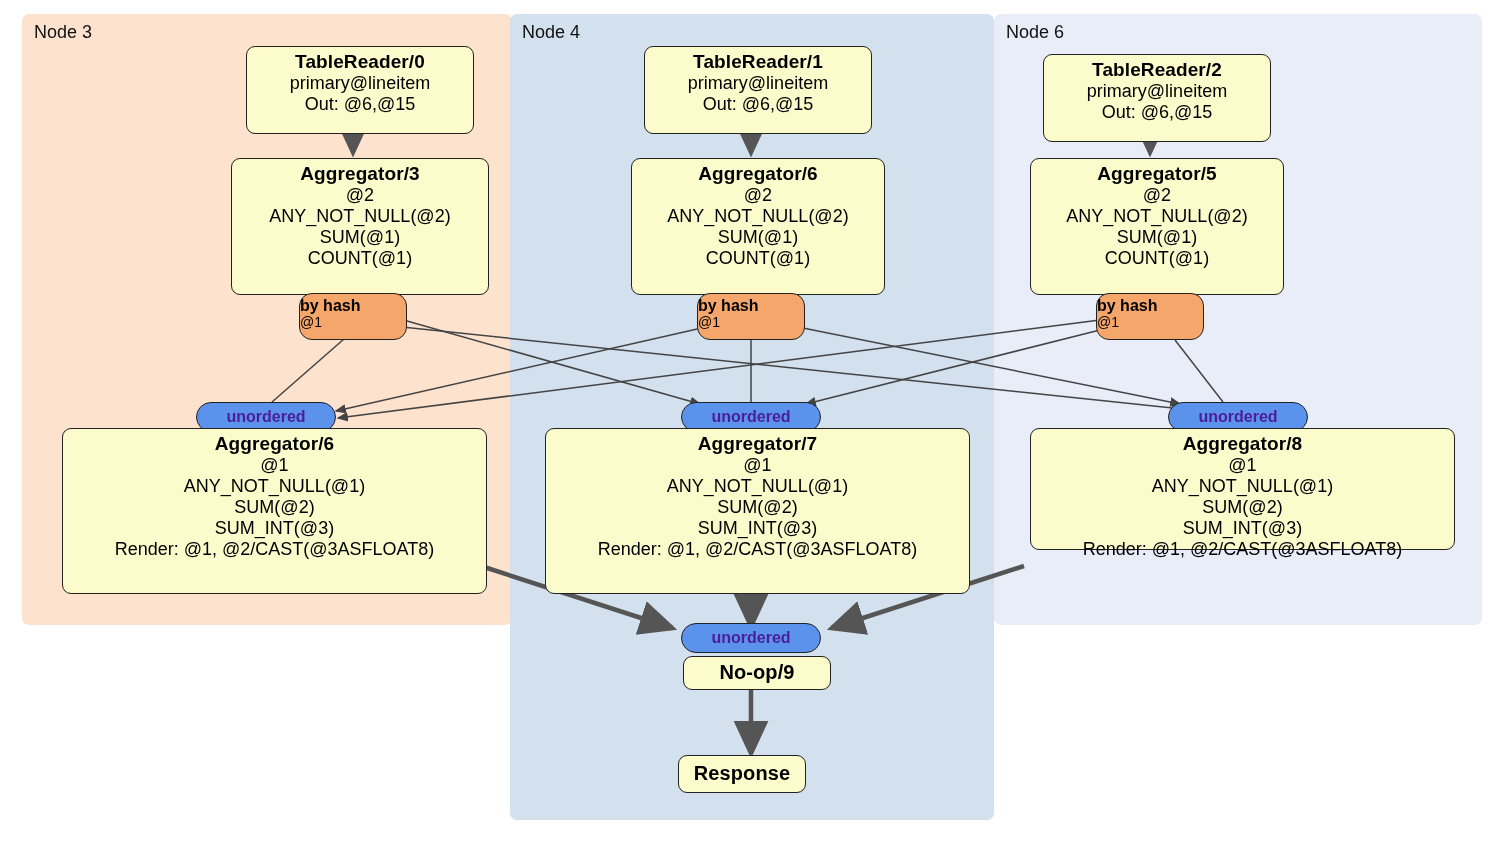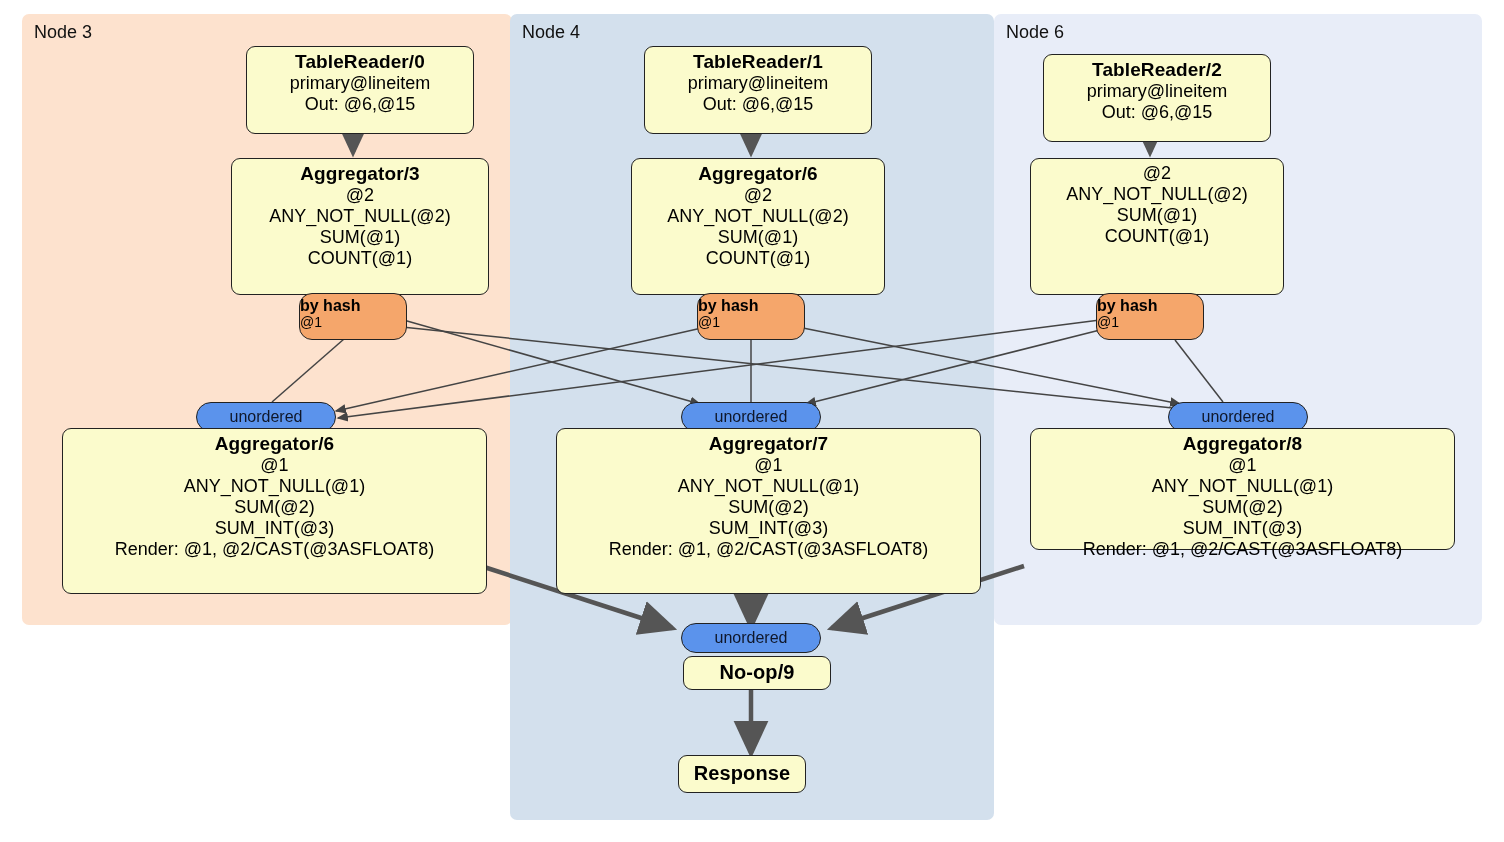--- a/index.html
+++ b/index.html
@@ -24,21 +24,21 @@
   .pill{
     position:absolute;border:1.5px solid #222;box-sizing:border-box;
     text-align:left;color:#000;line-height:1.1;
   }
   .pill-hash{background:#f5a66b;border-radius:13px;padding-top:3px;}
   .pill-hash .t1{font-weight:bold;font-size:16px;}
   .pill-hash .t2{font-size:14px;}
   .pill-unordered{
     background:#5b93ec;border-radius:16px;display:flex;align-items:center;justify-content:center;
   }
-  .pill-unordered .t1{font-weight:normal;font-size:16px;color:#0f172a;}
+  .pill-unordered .t1{font-weight:bold;font-size:16px;color:#4c1d95;}
 </style>
 </head>
 <body>
 
 <div id="stage">
 
   <div class="panel" style="left:22px;top:14px;width:490px;height:611px;background:#fde2ce;"></div>
   <div class="panel" style="left:510px;top:14px;width:484px;height:806px;background:#d3e0ed;"></div>
   <div class="panel" style="left:994px;top:14px;width:488px;height:611px;background:#e8edf8;"></div>
 
@@ -107,20 +107,21 @@
 
   <div class="box" style="left:625px;top:158px;width:254px;height:137px;">
     <div class="ttl">Aggregator/6</div>
     <div class="ln">@2</div>
     <div class="ln">ANY_NOT_NULL(@2)</div>
     <div class="ln">SUM(@1)</div>
     <div class="ln">COUNT(@1)</div>
   </div>
 
   <div class="box" style="left:1024px;top:158px;width:254px;height:137px;">
+    <div class="ttl">Aggregator/5</div>
     <div class="ln">@2</div>
     <div class="ln">ANY_NOT_NULL(@2)</div>
     <div class="ln">SUM(@1)</div>
     <div class="ln">COUNT(@1)</div>
   </div>
 
   <div class="pill pill-hash" style="left:299px;top:293px;width:108px;height:47px;">
     <div class="t1">by hash</div>
     <div class="t2">@1</div>
   </div>
@@ -149,21 +150,21 @@
 
   <div class="box" style="left:56px;top:428px;width:425px;height:166px;">
     <div class="ttl">Aggregator/6</div>
     <div class="ln">@1</div>
     <div class="ln">ANY_NOT_NULL(@1)</div>
     <div class="ln">SUM(@2)</div>
     <div class="ln">SUM_INT(@3)</div>
     <div class="ln">Render: @1, @2/CAST(@3ASFLOAT8)</div>
   </div>
 
-  <div class="box" style="left:550px;top:428px;width:425px;height:166px;">
+  <div class="box" style="left:539px;top:428px;width:425px;height:166px;">
     <div class="ttl">Aggregator/7</div>
     <div class="ln">@1</div>
     <div class="ln">ANY_NOT_NULL(@1)</div>
     <div class="ln">SUM(@2)</div>
     <div class="ln">SUM_INT(@3)</div>
     <div class="ln">Render: @1, @2/CAST(@3ASFLOAT8)</div>
   </div>
 
   <div class="box" style="left:1024px;top:428px;width:425px;height:122px;">
     <div class="ttl">Aggregator/8</div>

